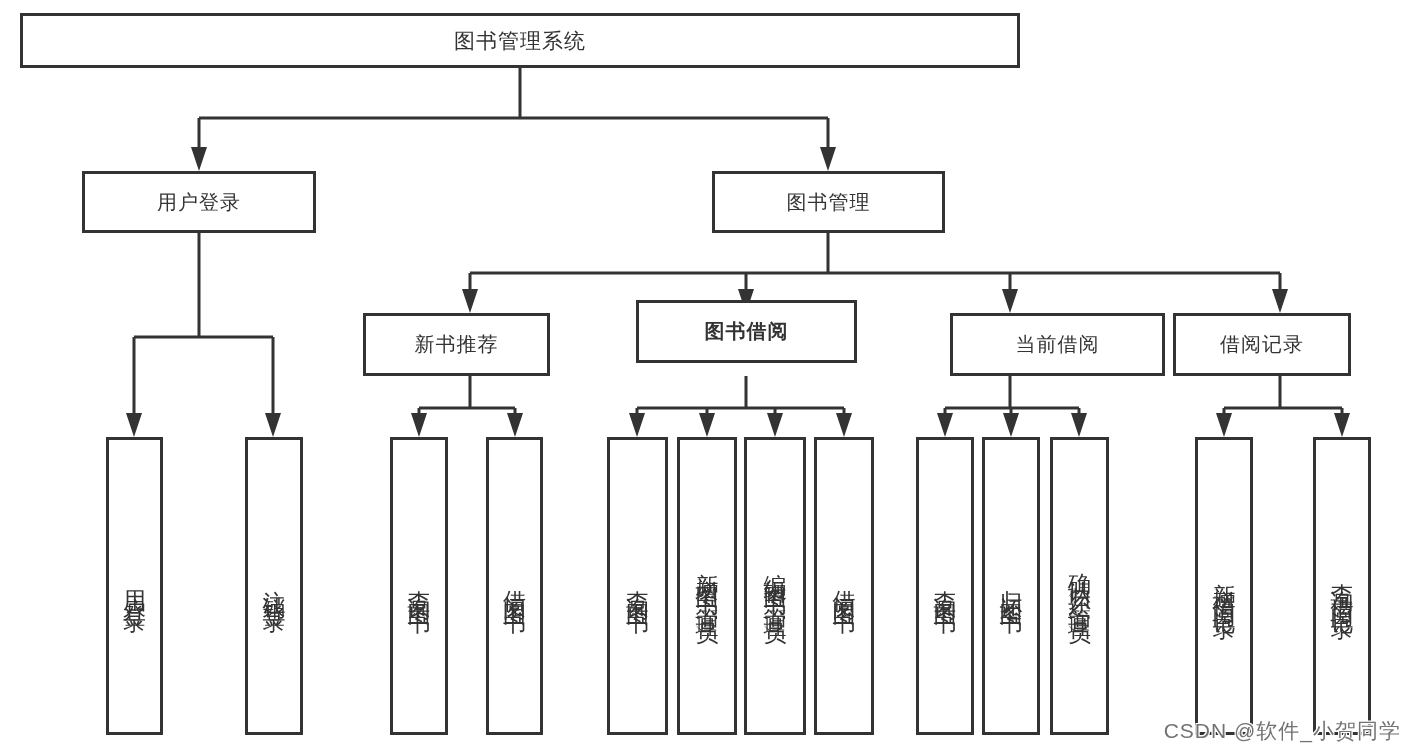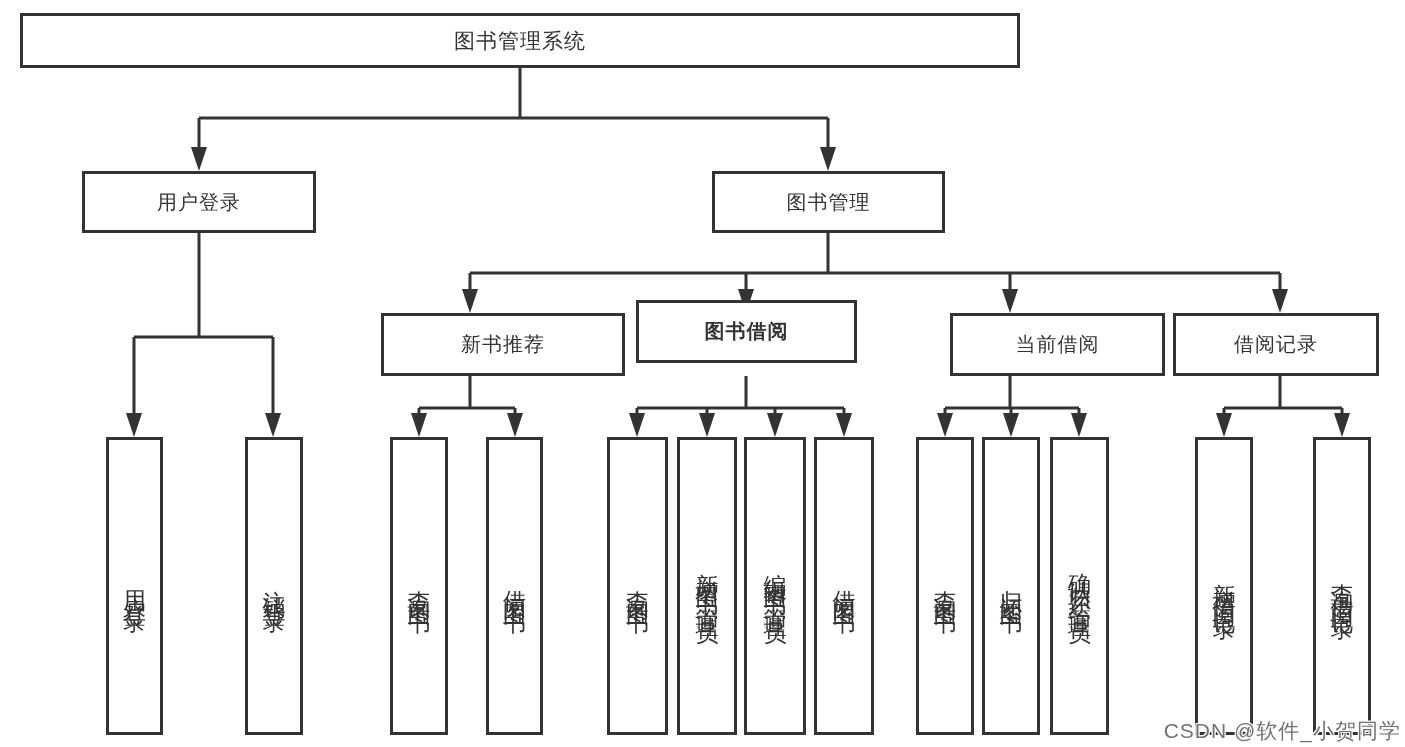--- a/index.html
+++ b/index.html
@@ -83,30 +83,30 @@
     <span>图书管理系统</span>
   </div>
 
   <div class="node h" style="left:82px;top:171px;width:234px;height:62px;">
     <span>用户登录</span>
   </div>
   <div class="node h" style="left:712px;top:171px;width:233px;height:62px;font-family:Liberation Serif, serif;">
     <span>图书管理</span>
   </div>
 
-  <div class="node h" style="left:381px;top:313px;width:244px;height:63px;">
+  <div class="node h" style="left:363px;top:313px;width:187px;height:63px;">
     <span>新书推荐</span>
   </div>
   <div class="node h" style="left:636px;top:300px;width:221px;height:63px;font-weight:bold;">
     <span>图书借阅</span>
   </div>
   <div class="node h" style="left:902px;top:313px;width:215px;height:63px;margin-left:48px;">
     <span>当前借阅</span>
   </div>
-  <div class="node h" style="left:1173px;top:313px;width:206px;height:63px;">
+  <div class="node h" style="left:1173px;top:313px;width:178px;height:63px;">
     <span>借阅记录</span>
   </div>
 
   <div class="node v" style="left:106px;top:437px;width:57px;height:298px;">
     <span>用户登录</span>
   </div>
   <div class="node v" style="left:245px;top:437px;width:58px;height:298px;">
     <span>注销登录</span>
   </div>
 

